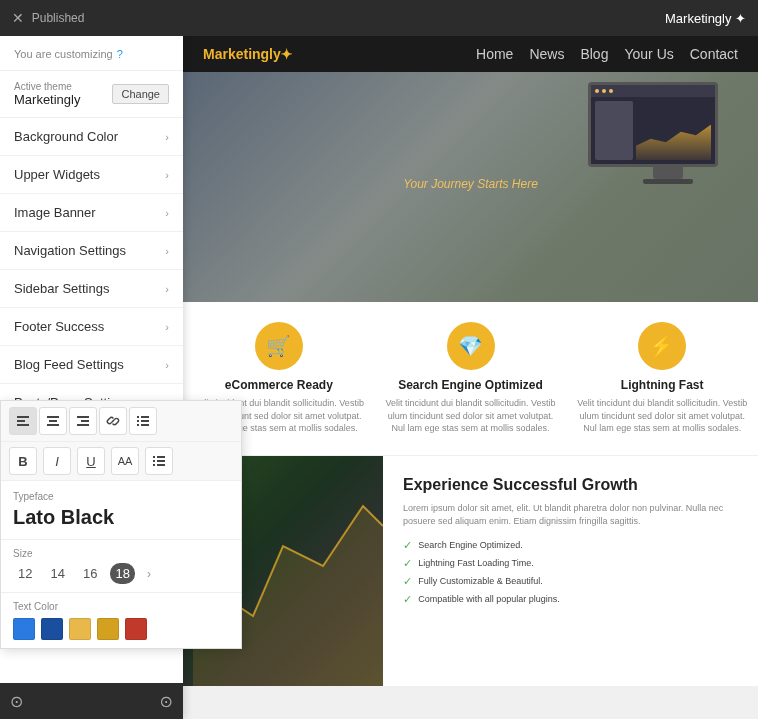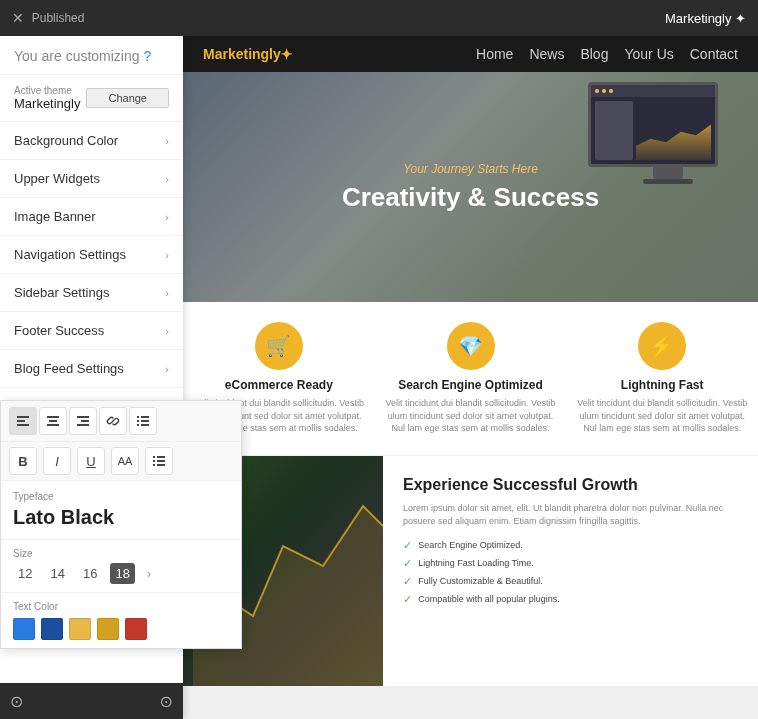--- a/index.html
+++ b/index.html
@@ -21,33 +21,33 @@
       position: absolute; top: 36px; left: 0; width: 183px; height: 683px;
       background: #fff; z-index: 50; overflow-y: auto; overflow-x: hidden;
       box-shadow: 2px 0 8px rgba(0,0,0,0.15);
     }
 
     .customizer-header {
       padding: 12px 14px 10px;
       border-bottom: 1px solid #eee;
     }
     .customizing-label { font-size: 10px; color: #888; display: flex; align-items: center; gap: 4px; }
-    .customizing-label span { font-size: 14px; }
+    .customizing-label span { font-size: 11px; }
     .site-name { font-size: 18px; font-weight: 700; color: #222; margin-top: 2px; }
 
     .active-theme-row {
       padding: 10px 14px;
       display: flex; align-items: center; justify-content: space-between;
       border-bottom: 1px solid #eee;
     }
     .active-theme-label { font-size: 10px; color: #888; }
     .active-theme-name { font-size: 13px; color: #222; font-weight: 500; }
     .change-btn {
       background: #f0f0f0; border: 1px solid #ccc; color: #444;
-      font-size: 11px; padding: 3px 21px; border-radius: 2px; cursor: pointer;
+      font-size: 11px; padding: 3px 8px; border-radius: 2px; cursor: pointer;
     }
 
     .menu-item {
       display: flex; align-items: center; justify-content: space-between;
       padding: 11px 14px;
       border-bottom: 1px solid #f0f0f0;
       cursor: pointer; font-size: 13px; color: #333;
     }
     .menu-item .chevron { color: #999; font-size: 11px; }
 
@@ -82,21 +82,21 @@
     .typeface-section { padding: 10px 12px; border-bottom: 1px solid #eee; }
     .section-label { font-size: 10px; color: #888; margin-bottom: 4px; }
     .typeface-value { font-size: 20px; font-weight: 900; color: #222; }
 
     .size-section { padding: 8px 12px; border-bottom: 1px solid #eee; }
     .size-options { display: flex; align-items: center; gap: 8px; margin-top: 4px; }
     .size-option {
       font-size: 13px; color: #555; cursor: pointer; padding: 3px 5px;
       border-radius: 2px;
     }
-    .size-option.active { background: #555; color: #fff; border-radius: 3px; }
+    .size-option.active { background: #555; color: #fff; border-radius: 10px; }
     .size-nav { color: #999; font-size: 12px; cursor: pointer; margin-left: 4px; }
 
     .color-section { padding: 8px 12px; }
     .color-swatches { display: flex; gap: 6px; margin-top: 6px; }
     .color-swatch {
       width: 22px; height: 22px; border-radius: 2px; cursor: pointer;
       border: 1px solid rgba(0,0,0,0.1);
     }
 
     
@@ -395,21 +395,20 @@
           <div class="monitor-chart">
             <div class="chart-line"></div>
           </div>
         </div>
       </div>
       <div class="monitor-stand"></div>
       <div class="monitor-base"></div>
     </div>
 
     <p class="hero-subtitle">Your Journey Starts Here</p>
-    <h1 class="hero-title">Creativity &amp; Success</h1>
   </div>
 
   <div class="features-section">
     <div class="feature-item">
       <div class="feature-icon">🛒</div>
       <div class="feature-title">eCommerce Ready</div>
       <p class="feature-text">Velit tincidunt dui blandit sollicitudin. Vestib ulum tincidunt sed dolor sit amet volutpat. Nul lam ege stas sem at mollis sodales.</p>
     </div>
     <div class="feature-item">
       <div class="feature-icon">💎</div>

